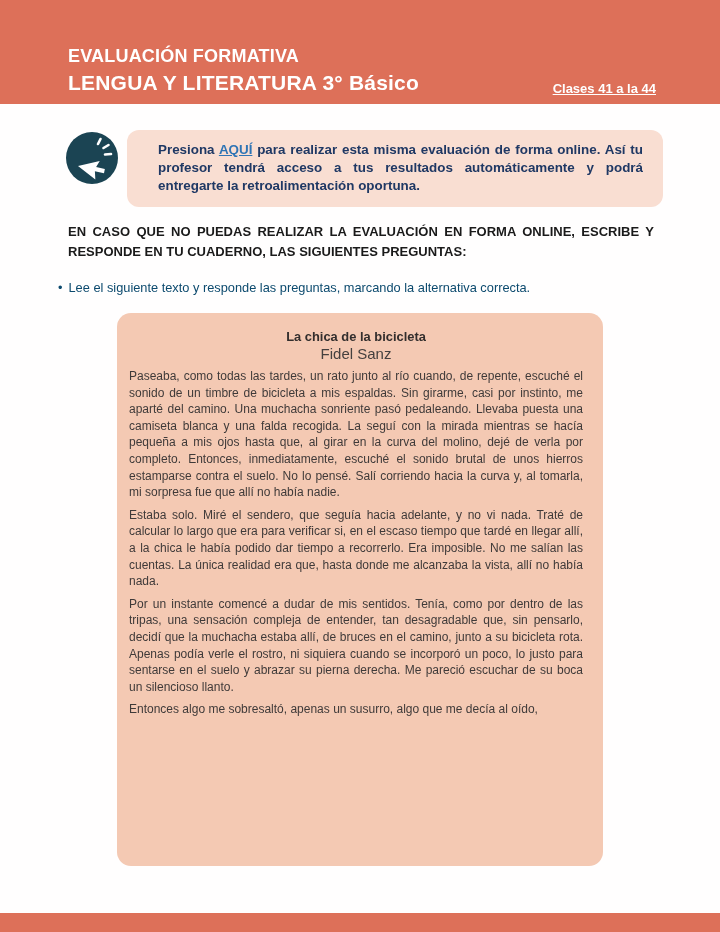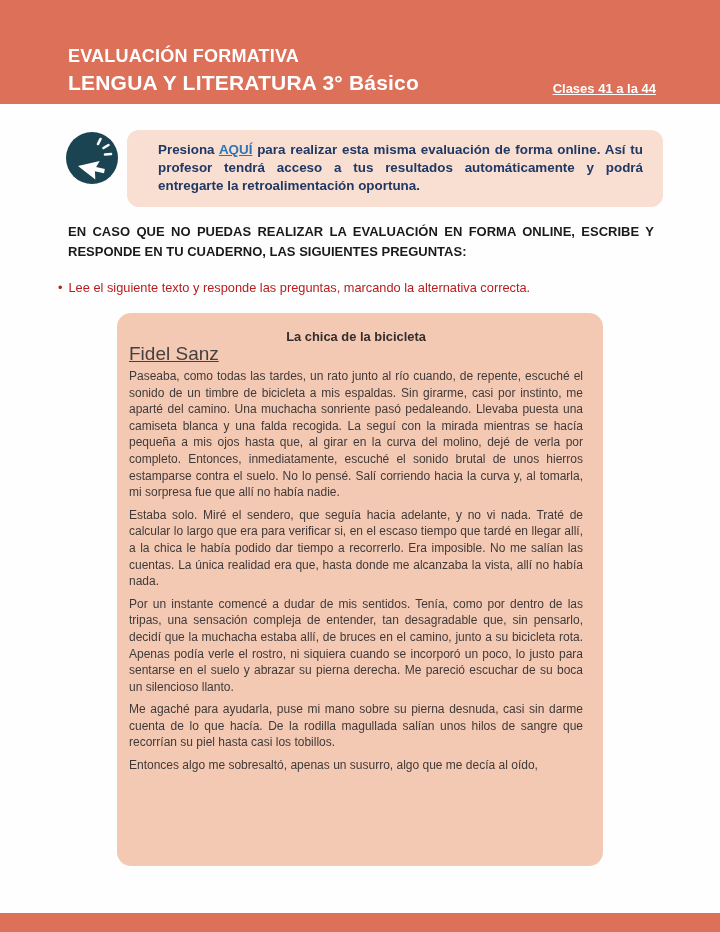--- a/index.html
+++ b/index.html
@@ -54,36 +54,36 @@
     color:var(--link);text-decoration:underline;font-weight:bold;cursor:pointer;
   }
   
   .offline-text{
     position:absolute;left:68px;top:222px;width:586px;
     color:var(--black);font-weight:bold;font-size:13px;line-height:19.5px;
     text-align:justify;
   }
   .bullet-line{
     position:absolute;left:58px;top:279px;width:600px;
-    color:#b91c1c;font-size:12.8px;line-height:17px;
+    color:#0c4a6e;font-size:12.8px;line-height:17px;
   }
   .bullet-line .bullet{margin-right:6px;}
   
   .reading-box{
     position:absolute;left:117px;top:313px;width:486px;min-height:553px;
     background:var(--reading-bg);border-radius:14px;
     padding:15px 20px 14px 12px;
     color:var(--ink);
   }
   .reading-title{
     text-align:center;font-weight:bold;font-size:12.9px;line-height:17px;
     color:#332e2d;
   }
   .reading-author{
-    text-align:left;font-size:19px;line-height:17px;color:#45403f;text-decoration:underline;
+    text-align:center;font-size:15px;line-height:17px;color:#45403f;
   }
   .reading-body p{
     margin-top:6px;
     font-size:12px;line-height:16.6px;
     text-align:justify;
   }
   
   .footer{
     position:absolute;left:0;bottom:0;width:720px;height:19px;
     background:var(--salmon);
@@ -128,20 +128,19 @@
     <span class="bullet">•</span><span>Lee el siguiente texto y responde las preguntas, marcando la alternativa correcta.</span>
   </div>
 
   <div class="reading-box">
     <div class="reading-title">La chica de la bicicleta</div>
     <div class="reading-author">Fidel Sanz</div>
     <div class="reading-body">
       <p>Paseaba, como todas las tardes, un rato junto al río cuando, de repente, escuché el sonido de un timbre de bicicleta a mis espaldas. Sin girarme, casi por instinto, me aparté del camino. Una muchacha sonriente pasó pedaleando. Llevaba puesta una camiseta blanca y una falda recogida. La seguí con la mirada mientras se hacía pequeña a mis ojos hasta que, al girar en la curva del molino, dejé de verla por completo. Entonces, inmediatamente, escuché el sonido brutal de unos hierros estamparse contra el suelo. No lo pensé. Salí corriendo hacia la curva y, al tomarla, mi sorpresa fue que allí no había nadie.</p>
       <p>Estaba solo. Miré el sendero, que seguía hacia adelante, y no vi nada. Traté de calcular lo largo que era para verificar si, en el escaso tiempo que tardé en llegar allí, a la chica le había podido dar tiempo a recorrerlo. Era imposible. No me salían las cuentas. La única realidad era que, hasta donde me alcanzaba la vista, allí no había nada.</p>
       <p>Por un instante comencé a dudar de mis sentidos. Tenía, como por dentro de las tripas, una sensación compleja de entender, tan desagradable que, sin pensarlo, decidí que la muchacha estaba allí, de bruces en el camino, junto a su bicicleta rota. Apenas podía verle el rostro, ni siquiera cuando se incorporó un poco, lo justo para sentarse en el suelo y abrazar su pierna derecha. Me pareció escuchar de su boca un silencioso llanto.</p>
-      <p>Me agaché para ayudarla, puse mi mano sobre su pierna desnuda, casi sin darme cuenta de lo que hacía. De la rodilla magullada salían unos hilos de sangre que recorrían su piel hasta casi los tobillos.</p>
       <p>Entonces algo me sobresaltó, apenas un susurro, algo que me decía al oído,</p>
     </div>
   </div>
 
   <div class="footer"></div>
 
 </div>
 
 </body></html>

